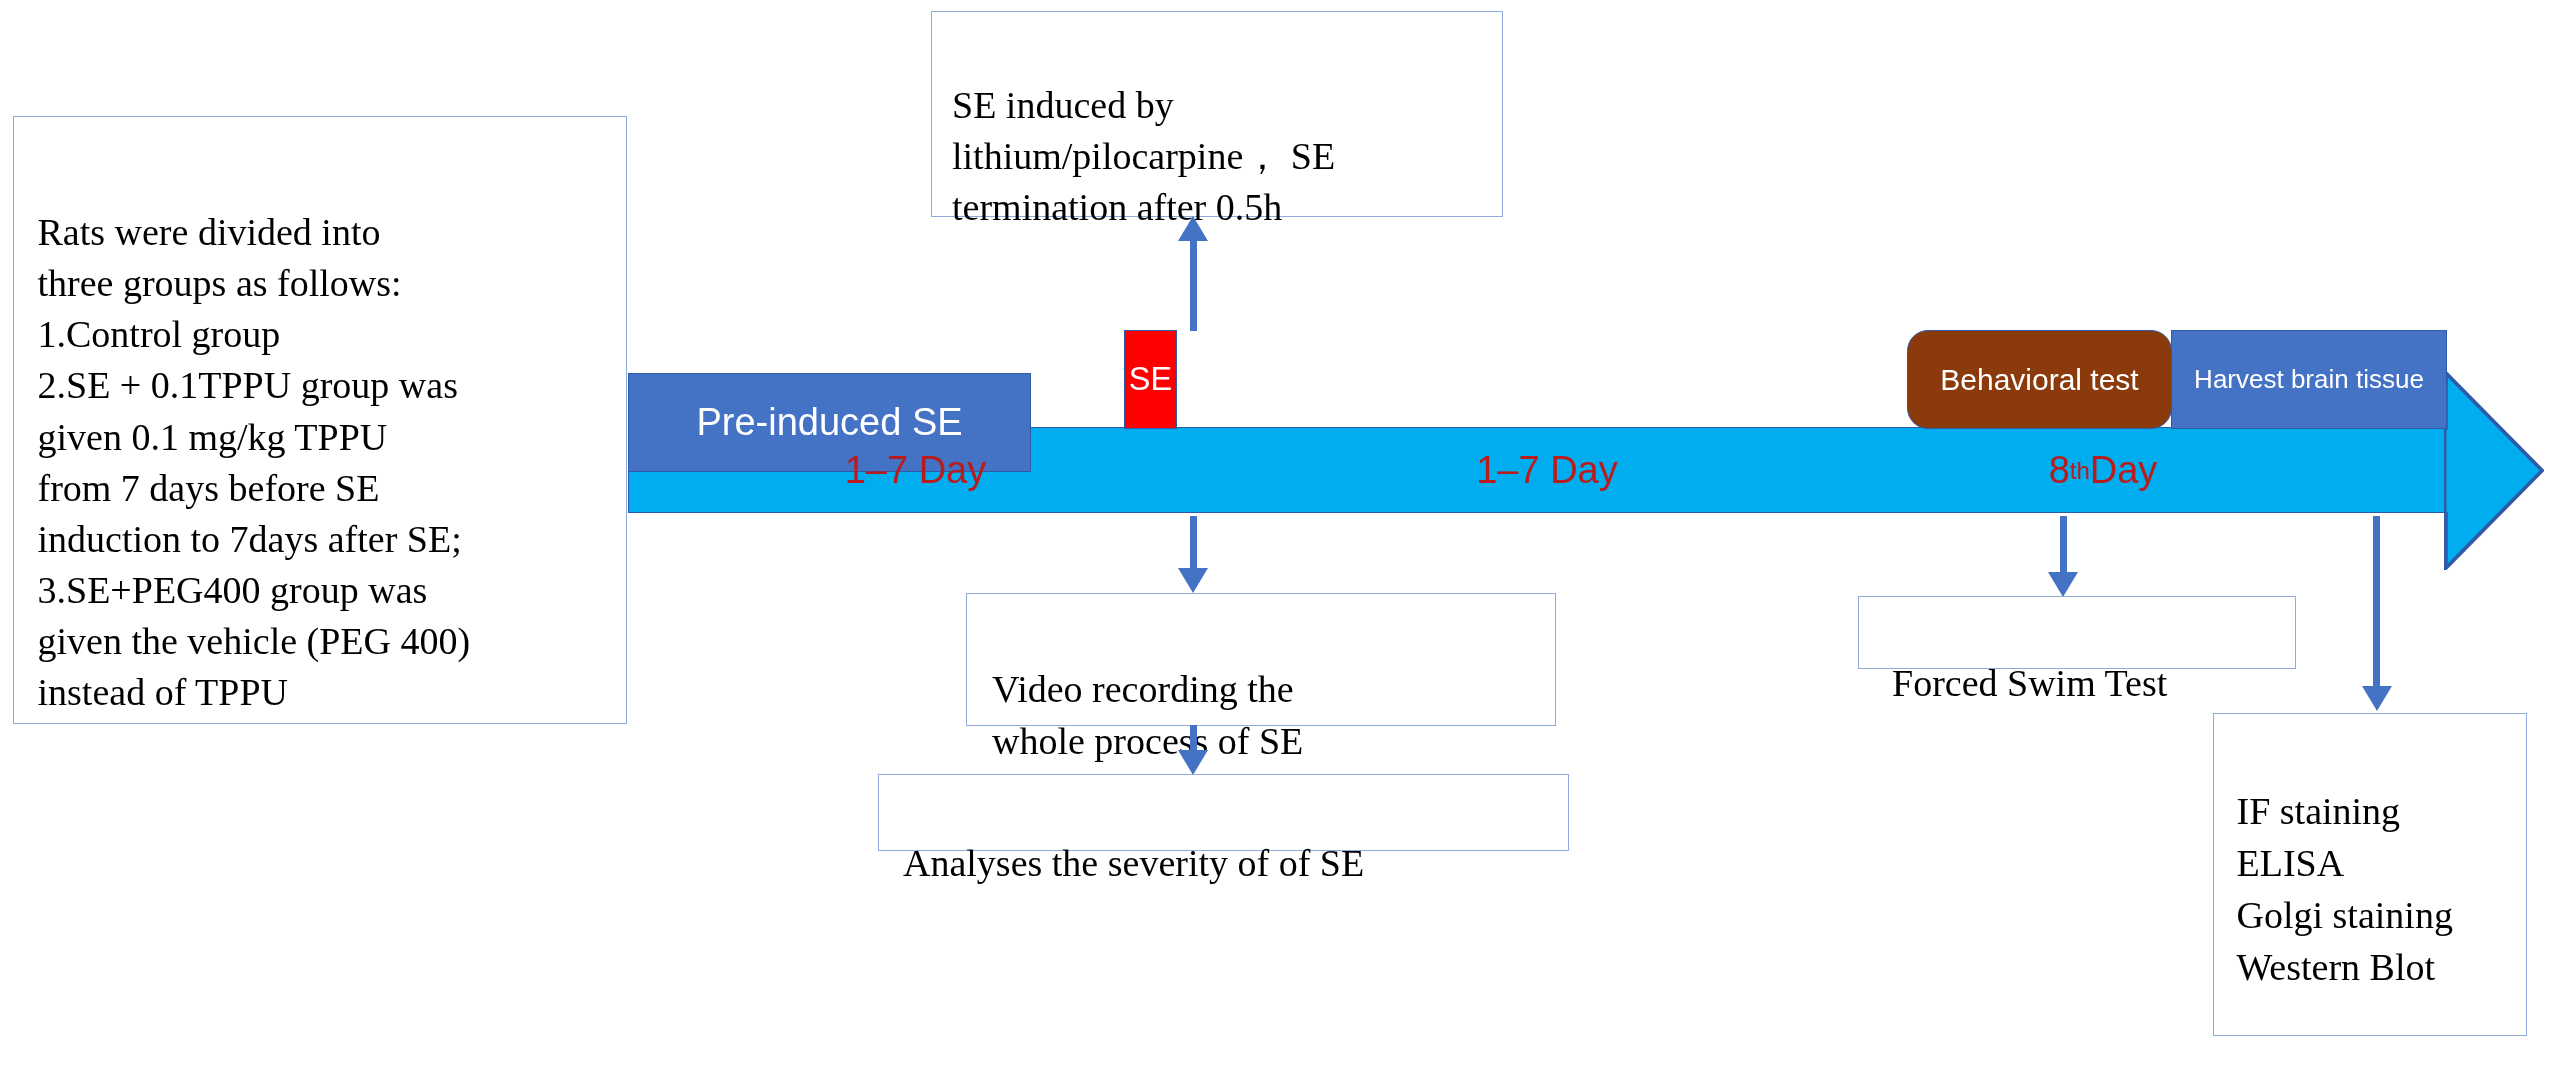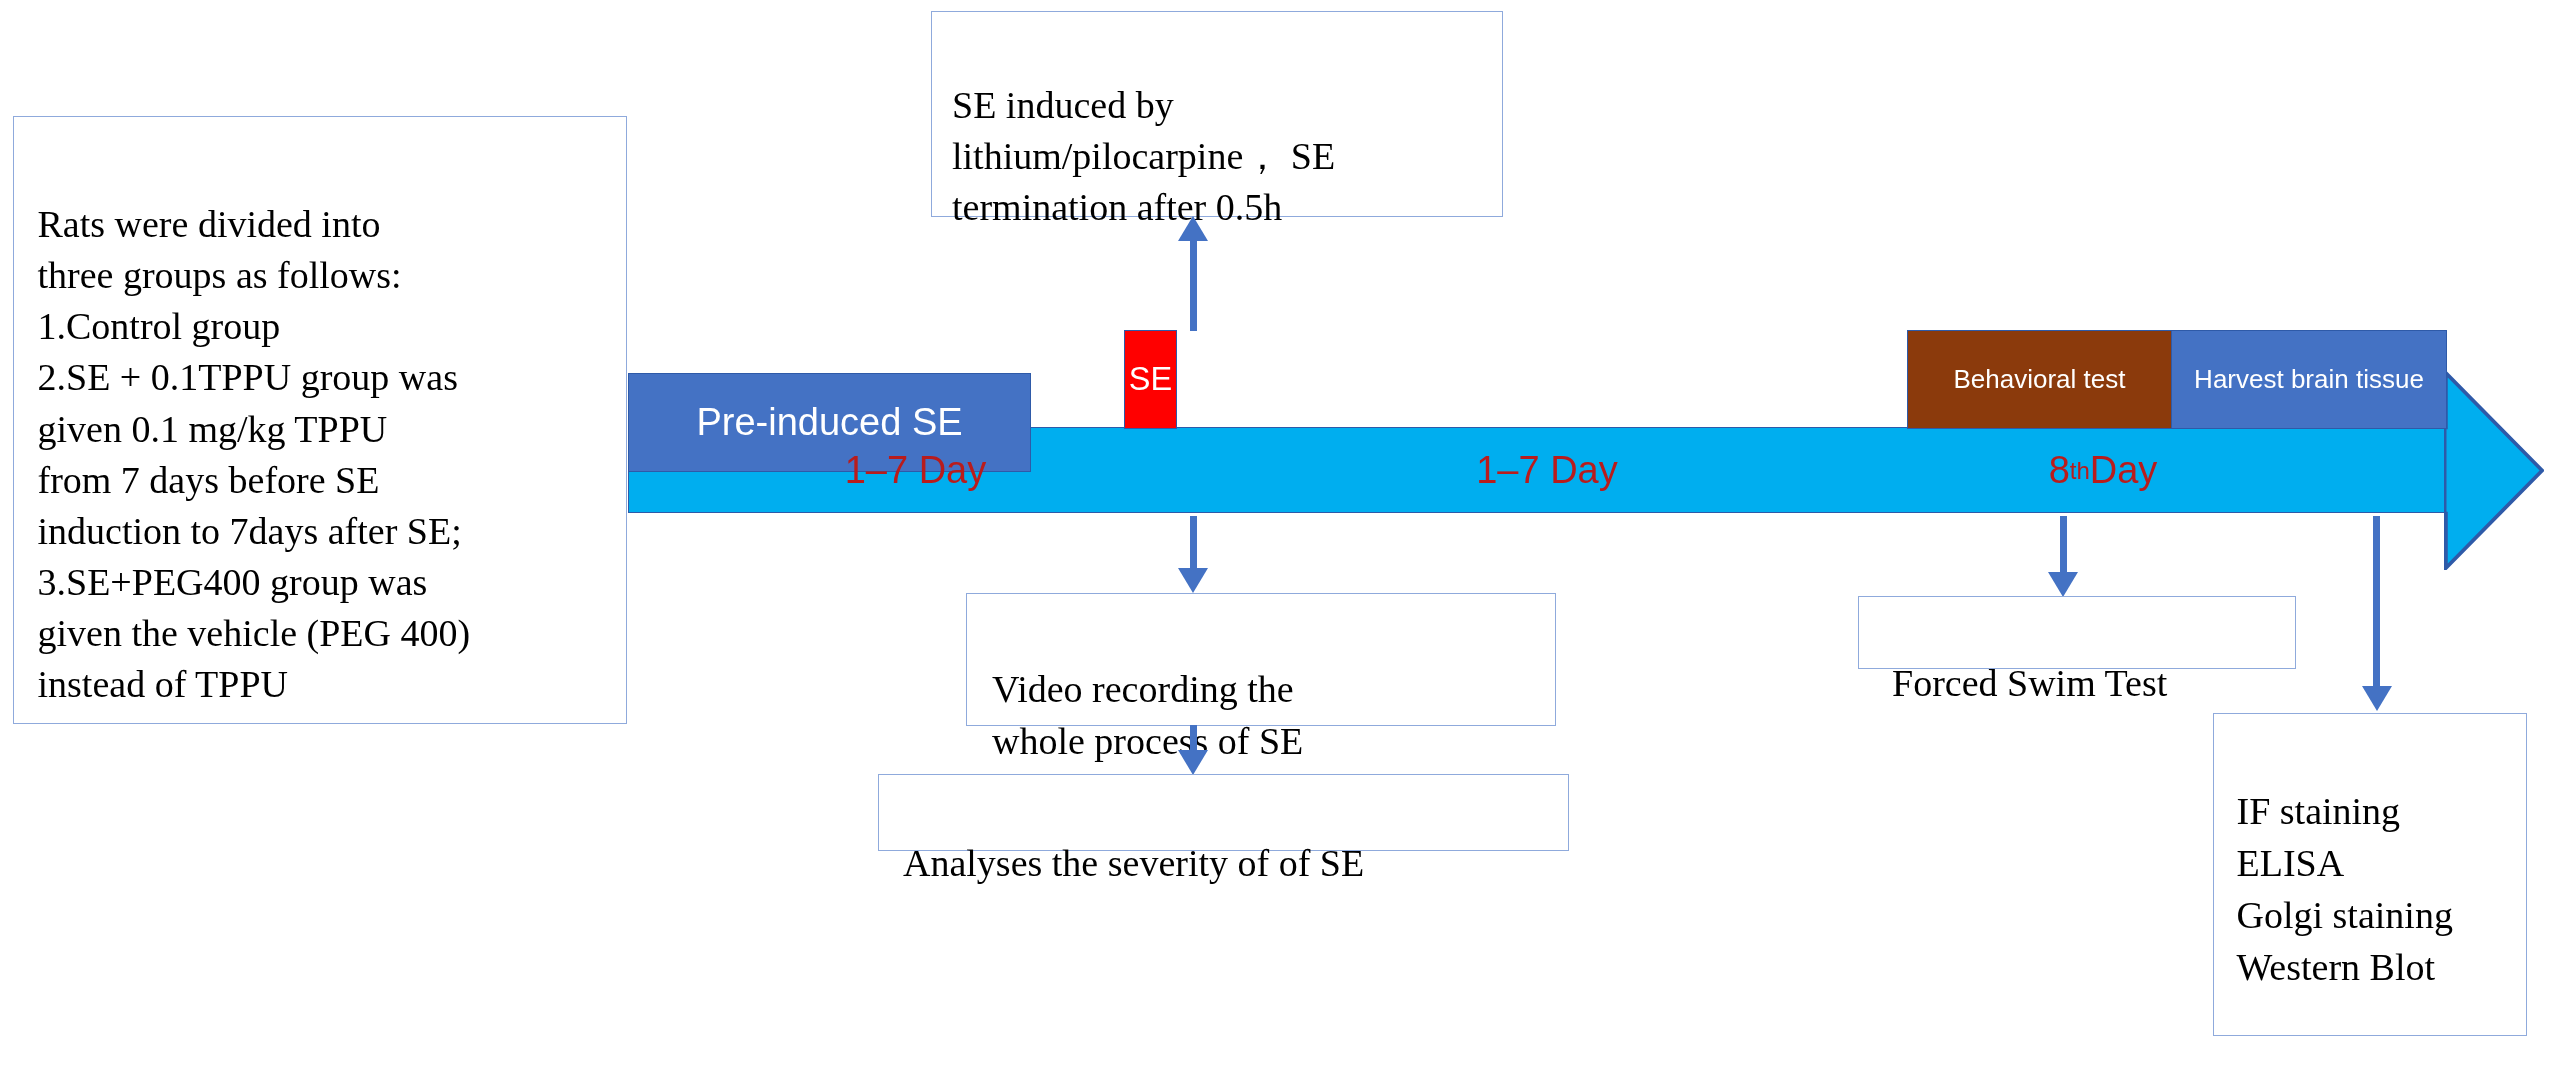--- a/index.html
+++ b/index.html
@@ -18,21 +18,21 @@
     background:#ffffff;
     font-family:"Liberation Serif", serif;
     color:#000000;
     line-height:1.34;
     white-space:pre-line;
   }
 
   
   #left-box{
     left:12.5px; top:116px; width:614px; height:608px;
-    padding:31px 0 0 24px;
+    padding:39px 0 0 24px;
     font-size:38px;
     line-height:1.345;
   }
 
   
   #top-box{
     left:931px; top:11.3px; width:572px; height:206px;
     padding:16.3px 0 0 20px;
     font-size:38px;
     line-height:1.35;
@@ -85,21 +85,21 @@
     text-align:center;
     line-height:1.12;
   }
   .band.blue{background:#4472C4;}
   .band.red{background:#FF0000;}
   .band.brown{background:#8B3A0C;}
 
   #seg-pre{left:0;      width:403px; font-size:38px;margin-top:43px;}
   #seg-se{ left:496px;  width:53px;  font-size:32.5px;}
   #seg-latent{left:548px;width:733px;font-size:38px;}
-  #seg-behav{left:1279px;width:265px;font-size:26px;}
+  #seg-behav{left:1279px;width:265px;font-size:30px;border-radius:21px;}
   #seg-harvest{left:1543px;width:276px;font-size:26px;}
 
   
   #days-band{
     position:absolute;
     left:0; top:99px; width:1819px; height:86px;
     background:#00AEEF;
     border:1.9px solid #2E5AA8;
     border-right:none;
     box-sizing:border-box;

